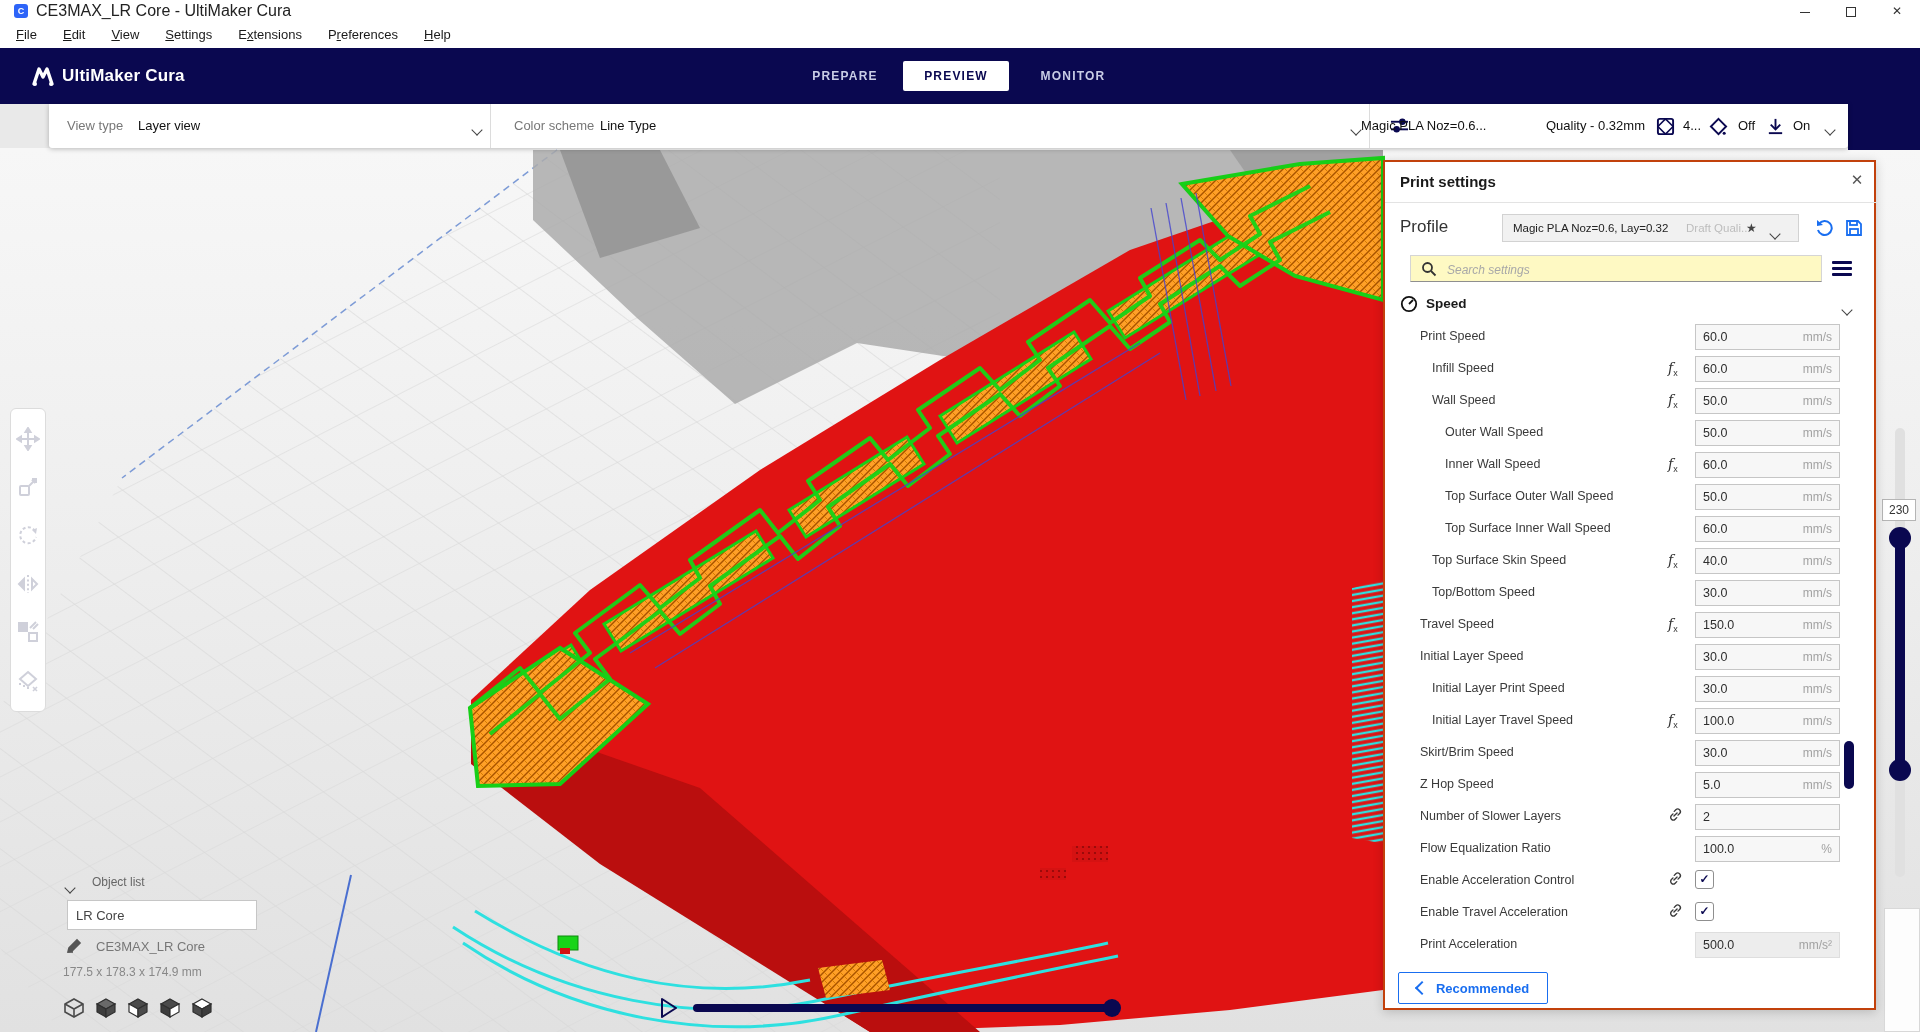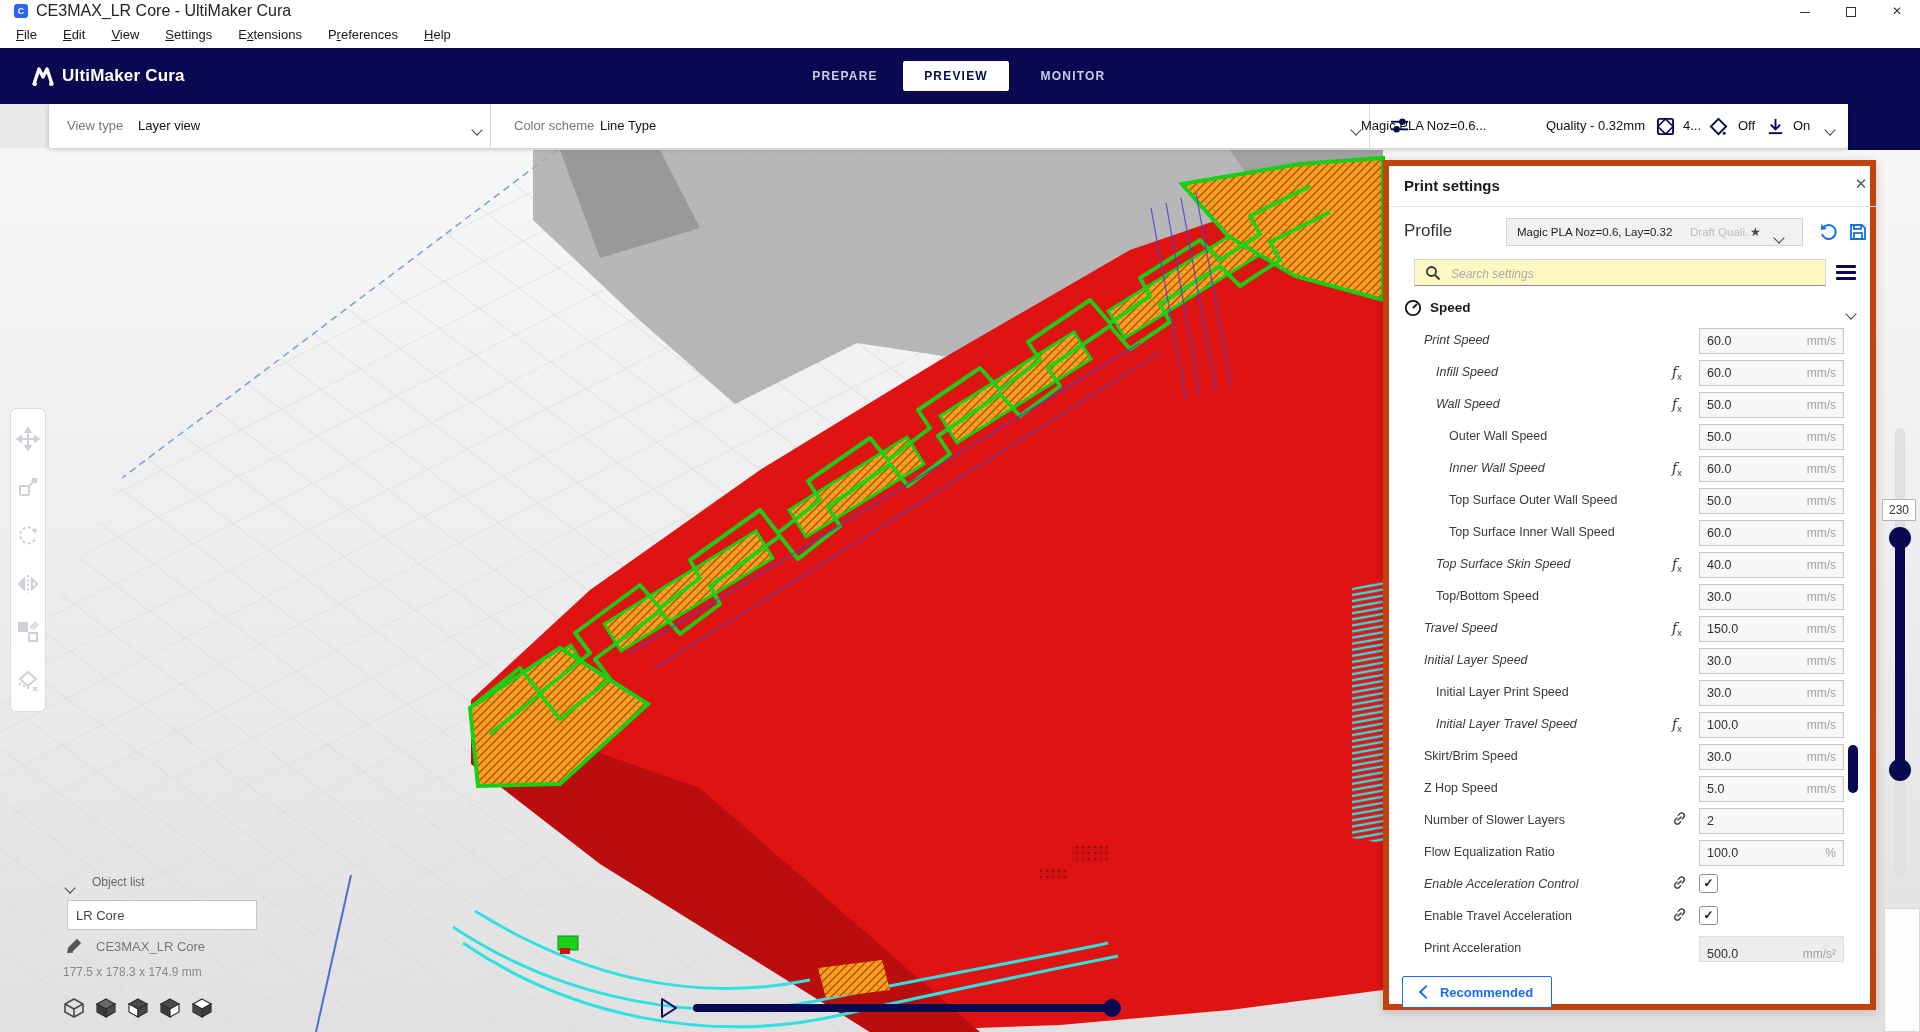--- a/index.html
+++ b/index.html
@@ -81,21 +81,21 @@
   #layer-track{left:1895px;top:428px;width:10px;height:449px;background:#e0e0e0;border-radius:5px;}
   #layer-range{left:1895px;top:538px;width:10px;height:232px;background:#0a0850;}
   .lhandle{left:1889px;width:22px;height:22px;background:#0a0850;border-radius:50%;}
   #layer-handle-top{top:527px;}
   #layer-handle-bottom{top:759px;}
   #layer-label{left:1882px;top:499px;width:32px;height:20px;background:#fff;border:1px solid #b5b5b5;
     font-size:12px;color:#333;text-align:center;line-height:20px;}
   #br-box{left:1884px;top:908px;width:36px;height:124px;background:#fdfdfd;border:1px solid #d8d8d8;box-sizing:border-box;}
 
   
-  #panel{left:1383px;top:160px;width:493px;height:850px;background:#fff;border:6px solid #c2410c;
+  #panel{left:1383px;top:160px;width:493px;height:850px;background:#fff;border:2px solid #c2410c;
     box-shadow:0 2px 10px rgba(0,0,0,.18);box-sizing:border-box;}
   #p-title{left:15px;top:11px;font-size:15px;font-weight:700;color:#1a1a1a;}
   #p-close{left:462px;top:8px;width:20px;height:20px;font-size:15px;color:#555;text-align:center;line-height:20px;}
   #p-div{left:0;top:40px;width:491px;height:1px;background:#e3e3e3;}
   #profile-label{left:15px;top:51px;height:28px;line-height:28px;font-size:17px;color:#333;}
   #profile-box{left:117px;top:52px;width:297px;height:28px;background:#f1f1f1;border:1px solid #d2d2d2;box-sizing:border-box;}
   #profile-value{position:absolute;left:10px;top:0;height:26px;line-height:26px;font-size:11.5px;color:#222;}
   #profile-hint{position:absolute;left:183px;top:0;height:26px;line-height:26px;font-size:11.5px;color:#bdbdbd;}
   #profile-star{position:absolute;left:243px;top:0;height:26px;line-height:26px;font-size:12px;color:#444;}
   #profile-chev{position:absolute;left:268px;top:9px;}
@@ -109,27 +109,27 @@
   #hamburger{left:447px;top:99px;width:20px;height:16px;}
   #hamburger .bar{position:absolute;left:0;width:20px;height:2.6px;background:#0a0850;border-radius:1px;}
   #section-head{left:0px;top:130px;width:491px;height:26px;}
   #speed-icon{position:absolute;left:15px;top:3px;width:18px;height:18px;}
   #section-label{position:absolute;left:41px;top:0;height:24px;line-height:24px;font-size:13.5px;font-weight:700;color:#1a1a1a;}
   #section-chev{position:absolute;left:458px;top:8px;}
   #settings-rows{left:0;top:159px;width:491px;height:641px;overflow:hidden;}
   .srow{position:relative;height:32px;}
   .slabel{position:absolute;top:8px;font-size:12.5px;color:#3a3a3a;white-space:nowrap;}
   .ind0{left:35px;} .ind1{left:47px;} .ind2{left:60px;}
-  .it{font-style:italic;}
+  .it{}
   .sicon{position:absolute;left:283px;top:6px;width:22px;height:20px;color:#333;}
   .fxf{font-family:"DejaVu Serif",serif;font-style:italic;font-size:14px;}
   .fxx{font-size:9px;vertical-align:-3px;}
   .svalue{position:absolute;left:310px;top:3px;width:145px;height:26px;background:#f7f7f7;border:1px solid #c6c6c6;
     box-sizing:border-box;display:flex;align-items:center;padding:0 7px;}
-  .svalue.dis{background:#ededed;border-color:#dedede;align-items:flex-end;}
+  .svalue.dis{background:#ededed;border-color:#dedede;}
   .vnum{font-size:12.5px;color:#2e2e2e;}
   .vunit{margin-left:auto;font-size:12px;color:#a2a2a2;}
   .scheck{position:absolute;left:310px;top:5px;width:17px;height:17px;background:#fff;border:1px solid #8f8f8f;border-radius:3px;
     font-size:12px;color:#0a0850;text-align:center;line-height:16px;font-weight:700;}
   #scroll-thumb{left:459px;top:579px;width:10px;height:48px;background:#0a0850;border-radius:5px;}
   #btn-recommended{left:13px;top:810px;width:148px;height:30px;border:1px solid #196ef0;border-radius:2px;background:#fff;
     display:flex;align-items:center;justify-content:center;gap:9px;}
   #btn-recommended span{font-size:13px;color:#196ef0;font-weight:600;}
   #rec-chev{width:8px;height:8px;border-left:2px solid #196ef0;border-bottom:2px solid #196ef0;transform:rotate(45deg);}
 </style>

